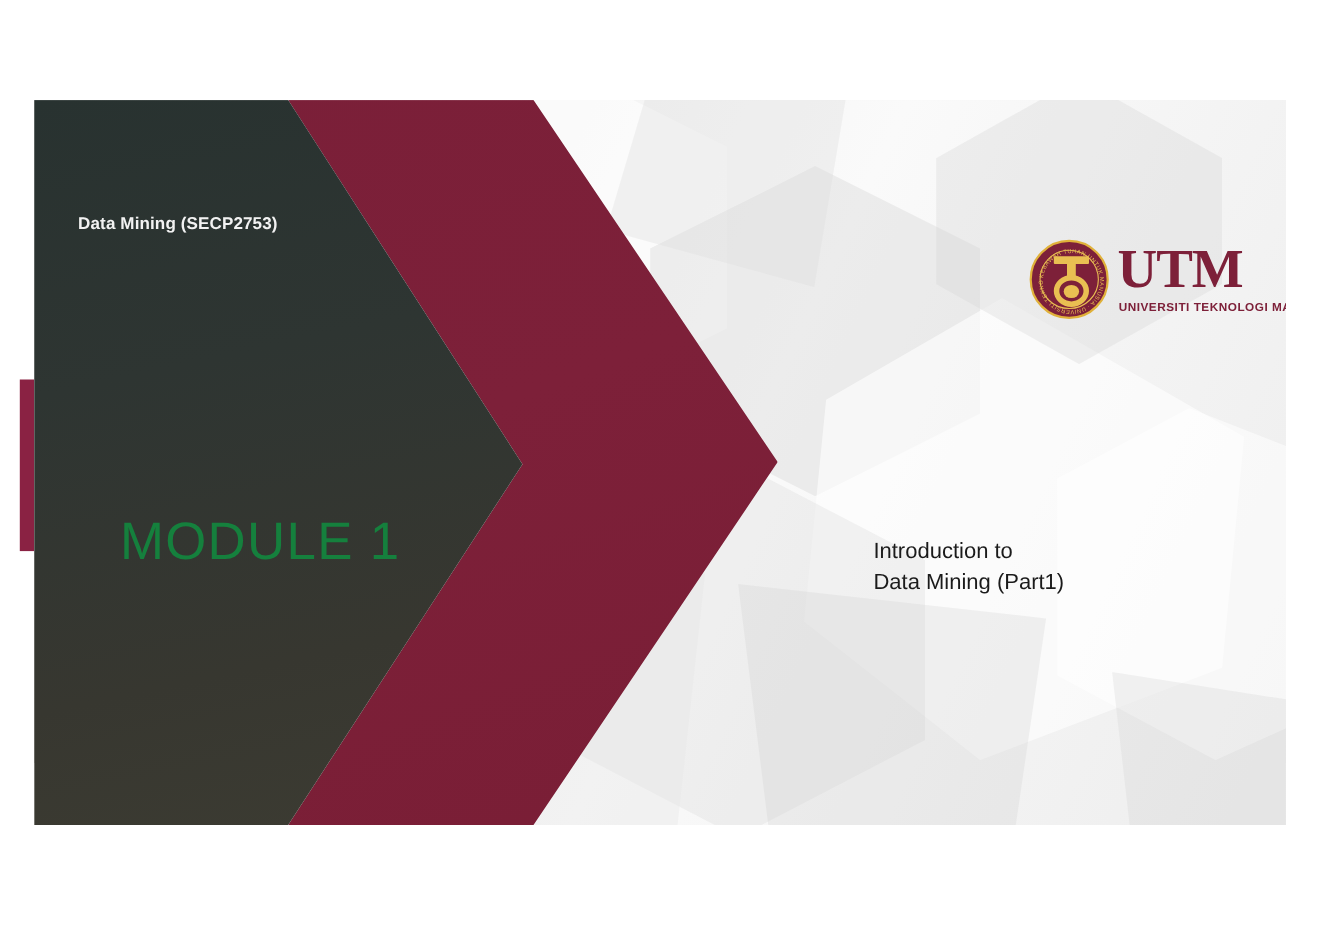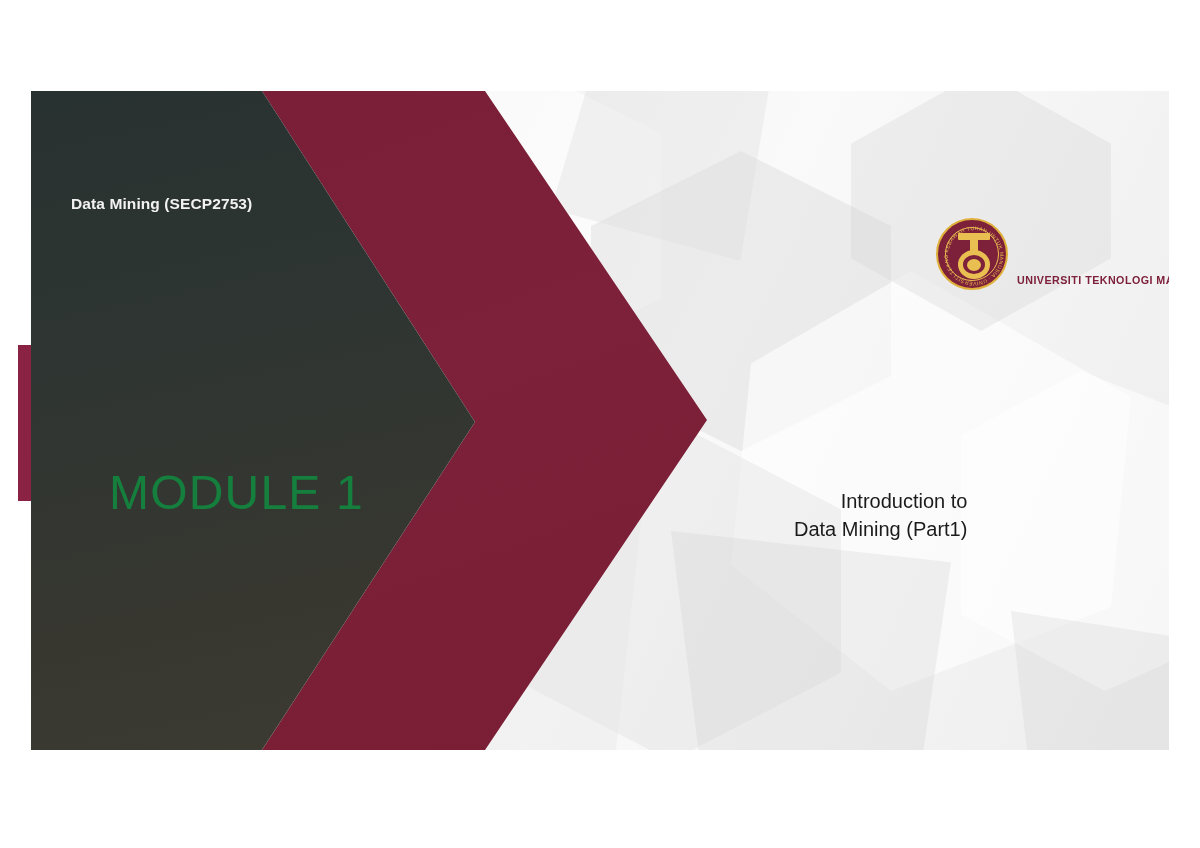--- a/index.html
+++ b/index.html
@@ -6,21 +6,20 @@
   html, body {
     width:1200px; height:848px;
     background:#ffffff;
     font-family:"Liberation Sans", sans-serif;
     overflow:hidden;
   }
   #slide-canvas {
     position:relative;
     width:1200px; height:848px;
     background:#ffffff;
-    text-align:right;
   }
 
   
   .slide {
     position:absolute;
     left:31px; top:91px;
     width:1138px; height:659px;
     overflow:hidden;
     background:#f2f2f2;
   }
@@ -230,17 +229,18 @@
             <textPath href="#ringpath" startOffset="2%">KEBAWAH TUHAN UNTUK MANUSIA · UNIVERSITI TEKNOLOGI MALAYSIA</textPath>
           </text>
         </svg>
         <div class="emblem-mark">
           <div class="emblem-bar"></div>
           <div class="emblem-stem"></div>
           <div class="emblem-ring1"></div>
           <div class="emblem-ring2"></div>
         </div>
       </div>
+      <div class="logo-word">UTM</div>
       <div class="logo-sub">UNIVERSITI TEKNOLOGI MALAYSIA</div>
     </div>
 
   </div>
 </div>
 
 </body></html>

